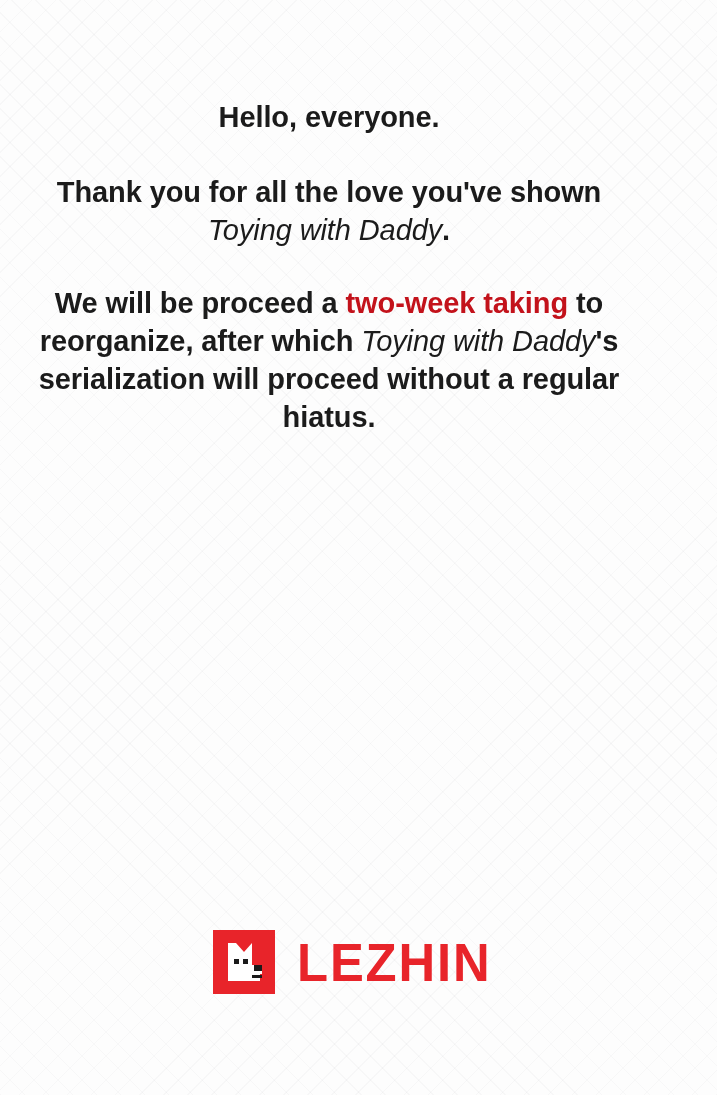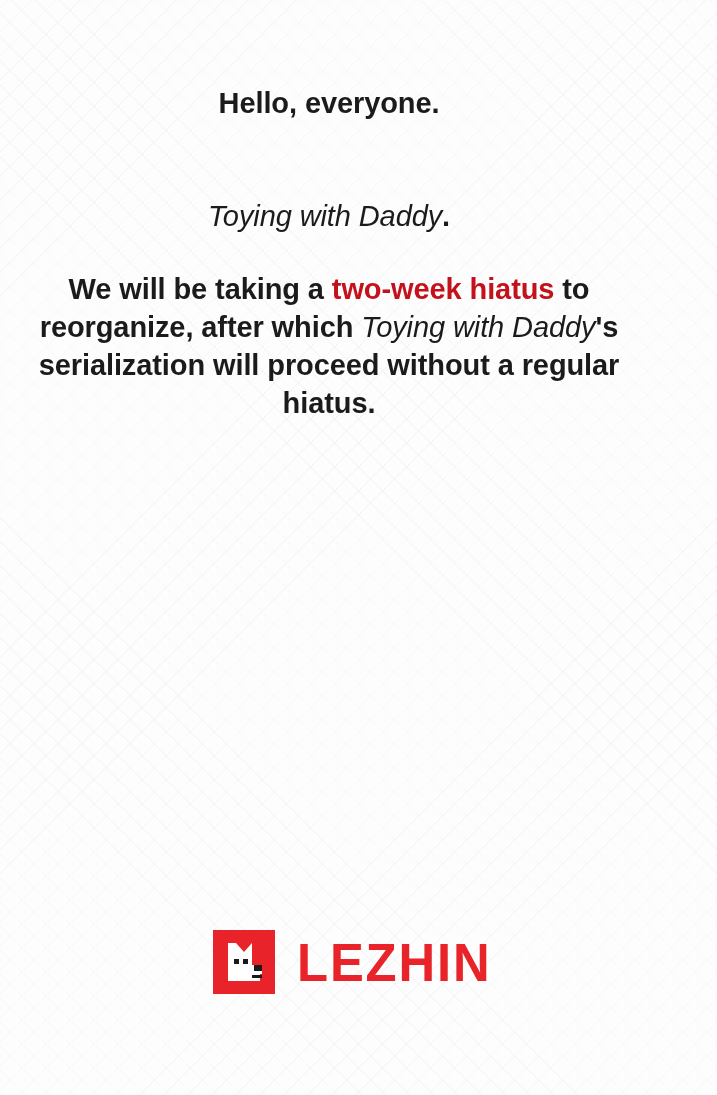--- a/index.html
+++ b/index.html
@@ -29,21 +29,21 @@
       repeating-linear-gradient(-45deg,
         rgba(120,120,130,0.045) 0px,
         rgba(120,120,130,0.045) 1px,
         rgba(0,0,0,0) 1px,
         rgba(0,0,0,0) 17px);
     box-sizing: border-box;
   }
 
   #notice-body {
     position: absolute;
-    top: 84px;
+    top: 98px;
     left: 0;
     width: 658px;
     text-align: center;
   }
 
   .para {
     color: #1b1b1b;
     font-size: 29px;
     line-height: 38px;
     font-weight: 600;
@@ -110,26 +110,26 @@
 
 <div id="page">
 
   <div id="notice-body">
 
     <div class="para gap-1">
       <span>Hello, everyone.</span>
     </div>
 
     <div class="para gap-2">
-      <br>
+      <span>Thank you for all the love you've shown</span><br>
       <span class="title-ital">Toying with Daddy</span><span>.</span>
     </div>
 
     <div class="para gap-3">
-      <span>We will be taking a </span><span class="accent">two-week hiatus</span><span> to reorganize, after which </span><span class="title-ital">Toying with Daddy</span><span>'s serialization will proceed without a regular hiatus.</span>
+      <span>We will be proceed a </span><span class="accent">two-week taking</span><span> to reorganize, after which </span><span class="title-ital">Toying with Daddy</span><span>'s serialization will proceed without a regular hiatus.</span>
     </div>
 
 
   </div>
 
   <div id="logo-footer">
 
     <span id="logo-mark">
       <svg viewBox="0 0 62 64" xmlns="http://www.w3.org/2000/svg" aria-hidden="true">
         <rect x="0" y="0" width="62" height="64" fill="#e8242a"></rect>

